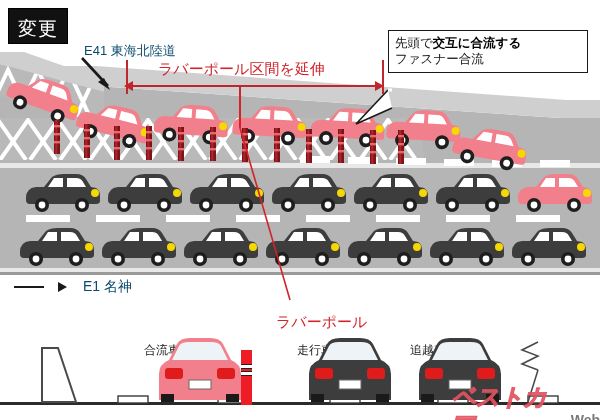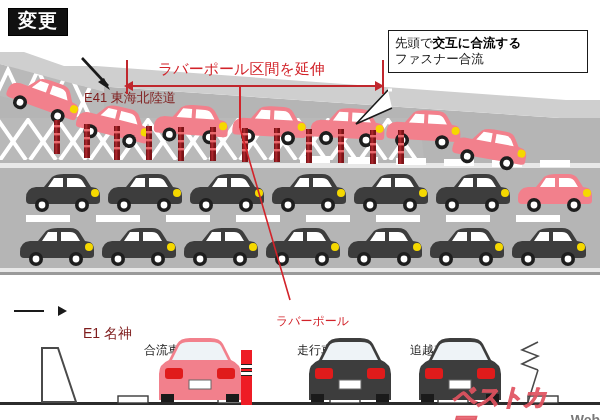--- a/index.html
+++ b/index.html
@@ -16,33 +16,32 @@
     overflow: hidden;
   }
   .abs { position: absolute; }
 
   
   #title-badge {
     left: 8px; top: 8px;
     background: #111111;
     color: #ffffff;
     font-size: 19px;
-    font-weight: bold;
+    font-weight: normal;
     letter-spacing: 1px;
-    padding: 2px 9px 4px 9px;
+    padding: 10px 9px 4px 9px;
     line-height: 1.05;
     border: 1px solid #000;
   }
 
   
   .lbl-black {
-    color: #7f1d1d;
+    color: #0c4a6e;
     font-size: 13px;
     white-space: nowrap;
-    margin-top: 47px;
   }
   .lbl-red {
     color: #d2232a;
     font-size: 15px;
     font-weight: normal;
     white-space: nowrap;
   }
   .lbl-lane {
     color: #1a1a1a;
     font-size: 12px;
@@ -386,21 +385,21 @@
       <span class="plain">ファスナー合流</span>
     </div>
   </div>
 
   <div class="abs" id="e1-row">
     <div id="e1-arrow-shaft"></div>
     <div id="e1-arrow-head"></div>
     <div class="lbl-black" style="font-size:14px;">E1 名神</div>
   </div>
 
-  <div class="abs lbl-red" style="left:276px; top:313px; font-size:12px;">ラバーポール</div>
+  <div class="abs lbl-red" style="left:276px; top:313px; font-size:15px;">ラバーポール</div>
 
   <div class="abs lbl-lane" style="left:144px; top:342px;">合流車線</div>
   <div class="abs lbl-lane" style="left:297px; top:342px;">走行車線</div>
   <div class="abs lbl-lane" style="left:410px; top:342px;">追越車線</div>
 
   <svg class="abs" style="left:0;top:336px;" width="600" height="84">
     <defs>
 
       <symbol id="car-rear" viewBox="0 0 110 70">
         <path d="M14 66 L14 40 Q14 30 24 26 L32 10 Q35 4 45 4 L65 4 Q75 4 78 10 L86 26 Q96 30 96 40 L96 66 Z" fill="var(--rc)"></path>

